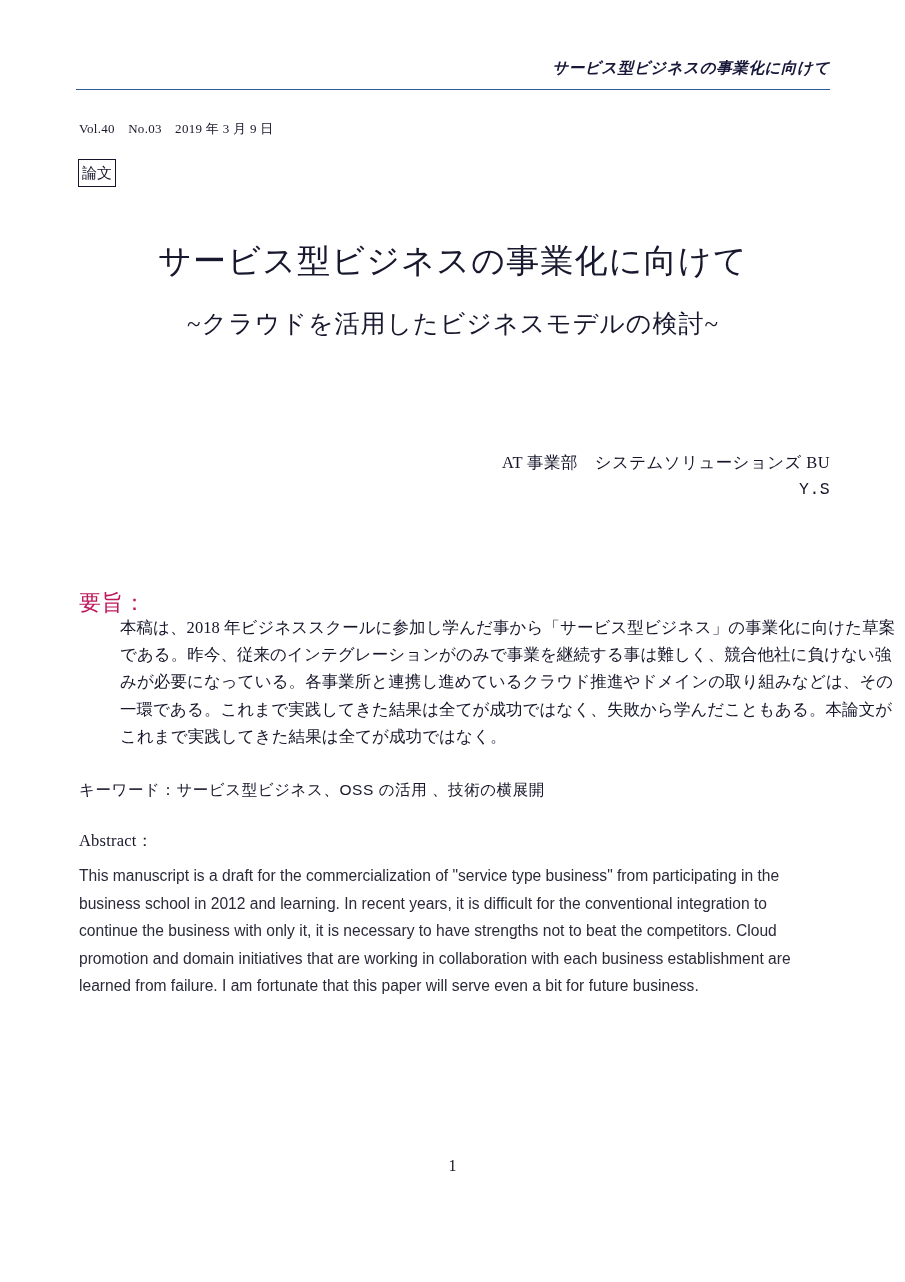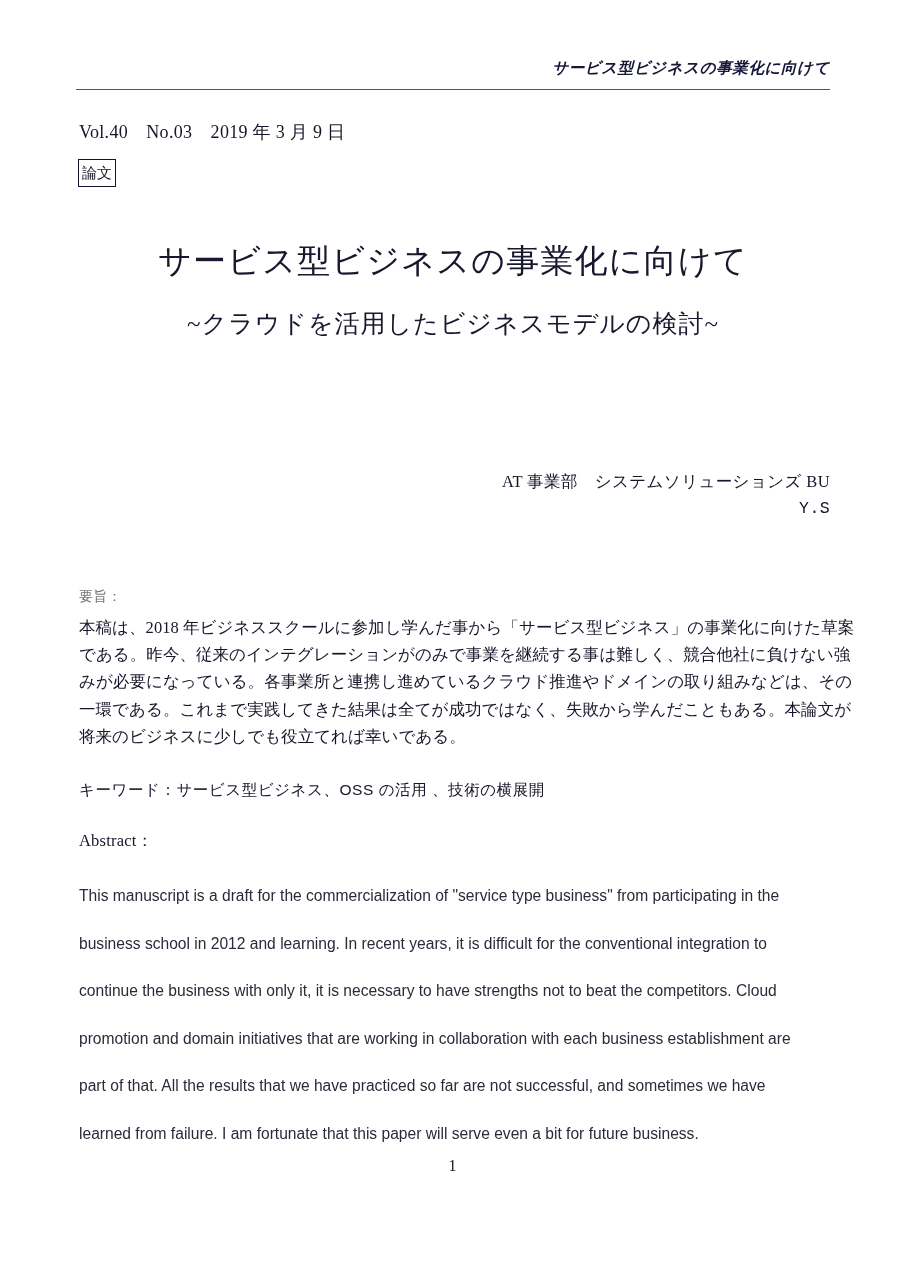--- a/index.html
+++ b/index.html
@@ -45,21 +45,21 @@
     width: 754px;
     height: 0;
     border-top: 1.6px solid #2e5c9a;
   }
 
   
   .issue-line {
     position: absolute;
     left: 79px;
     top: 120px;
-    font-size: 18px;
+    font-size: 13px;
     letter-spacing: 0.3px;
     color: #16162b;
     white-space: nowrap;
   }
 
   
   .category-box {
     position: absolute;
     left: 78px;
     top: 159px;
@@ -105,44 +105,44 @@
     position: absolute;
     left: 76px;
     top: 450px;
     width: 754px;
     text-align: right;
     font-size: 16.5px;
     line-height: 1.62;
     letter-spacing: 0.4px;
     color: #16162b;
   }
-  .affiliation { white-space: nowrap; margin-top: 19px; }
+  .affiliation { white-space: nowrap; }
   .author-name { white-space: nowrap; font-family: Liberation Mono, monospace; }
 
   
   .abs-ja-label {
     position: absolute;
     left: 79px;
     top: 588px;
-    font-size: 14px;
+    font-size: 22px;
     letter-spacing: 0.2px;
-    color: #737373;
+    color: #be185d;
   }
   .abs-ja-body {
     position: absolute;
     left: 79px;
     top: 614px;
     width: 756px;
     font-size: 16.5px;
     line-height: 27.2px;
     letter-spacing: 0.05px;
     color: #16162b;
     text-align: justify;
   }
-  .abs-ja-body .ln { white-space: nowrap; display: block; }
+  .abs-ja-body .ln { white-space: nowrap; display: block; margin-left: 41px; }
 
   
   .keywords {
     position: absolute;
     left: 79px;
     top: 780px;
     font-size: 15.5px;
     letter-spacing: 0.55px;
     font-family: "Liberation Sans", "DejaVu Sans", sans-serif;
     color: #16162b;
@@ -162,21 +162,21 @@
     position: absolute;
     left: 79px;
     top: 862px;
     width: 742px;
     font-family: "Liberation Sans", "DejaVu Sans", sans-serif;
     font-size: 15.6px;
     line-height: 27.6px;
     color: #2a2a3a;
     text-align: left;
   }
-  .abs-en-body .ln { display: block; white-space: nowrap; margin-top: 20px; }
+  .abs-en-body .ln { display: block; white-space: nowrap; }
 
   
   .page-number {
     position: absolute;
     left: 0;
     top: 1157px;
     width: 905px;
     text-align: center;
     font-size: 16px;
     color: #16162b;
@@ -203,30 +203,29 @@
     <div class="affiliation">AT 事業部　システムソリューションズ BU</div>
     <div class="author-name">Y.S</div>
   </div>
 
   <div class="abs-ja-label">要旨：</div>
   <div class="abs-ja-body">
       <span class="ln">本稿は、2018 年ビジネススクールに参加し学んだ事から「サービス型ビジネス」の事業化に向けた草案</span>
       <span class="ln">である。昨今、従来のインテグレーションがのみで事業を継続する事は難しく、競合他社に負けない強</span>
       <span class="ln">みが必要になっている。各事業所と連携し進めているクラウド推進やドメインの取り組みなどは、その</span>
       <span class="ln">一環である。これまで実践してきた結果は全てが成功ではなく、失敗から学んだこともある。本論文が</span>
-      <span class="ln">将来のビジネスに少しでも役立てれば幸いである。</span>
+      <span class="ln">これまで実践してきた結果は全てが成功ではなく。</span>
     </div>
 
   <div class="keywords">キーワード：サービス型ビジネス、OSS の活用 、技術の横展開</div>
 
   <div class="abs-en-label">Abstract：</div>
   <div class="abs-en-body">
       <span class="ln">This manuscript is a draft for the commercialization of "service type business" from participating in the</span>
       <span class="ln">business school in 2012 and learning. In recent years, it is difficult for the conventional integration to</span>
       <span class="ln">continue the business with only it, it is necessary to have strengths not to beat the competitors. Cloud</span>
       <span class="ln">promotion and domain initiatives that are working in collaboration with each business establishment are</span>
-      <span class="ln">part of that. All the results that we have practiced so far are not successful, and sometimes we have</span>
       <span class="ln">learned from failure. I am fortunate that this paper will serve even a bit for future business.</span>
     </div>
 
   <div class="page-number">1</div>
 
 </div>
 
 </body></html>

